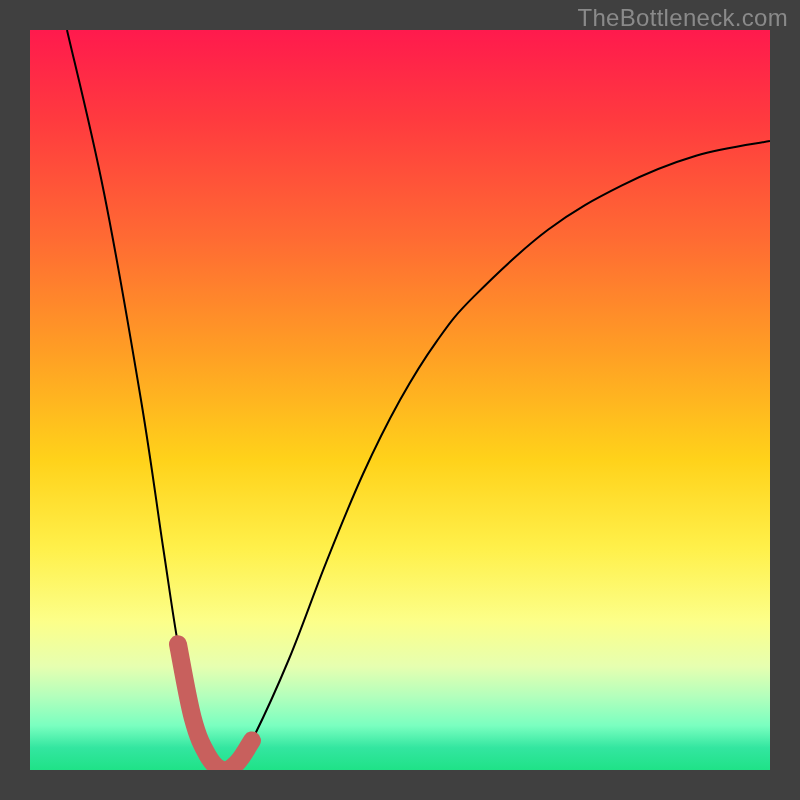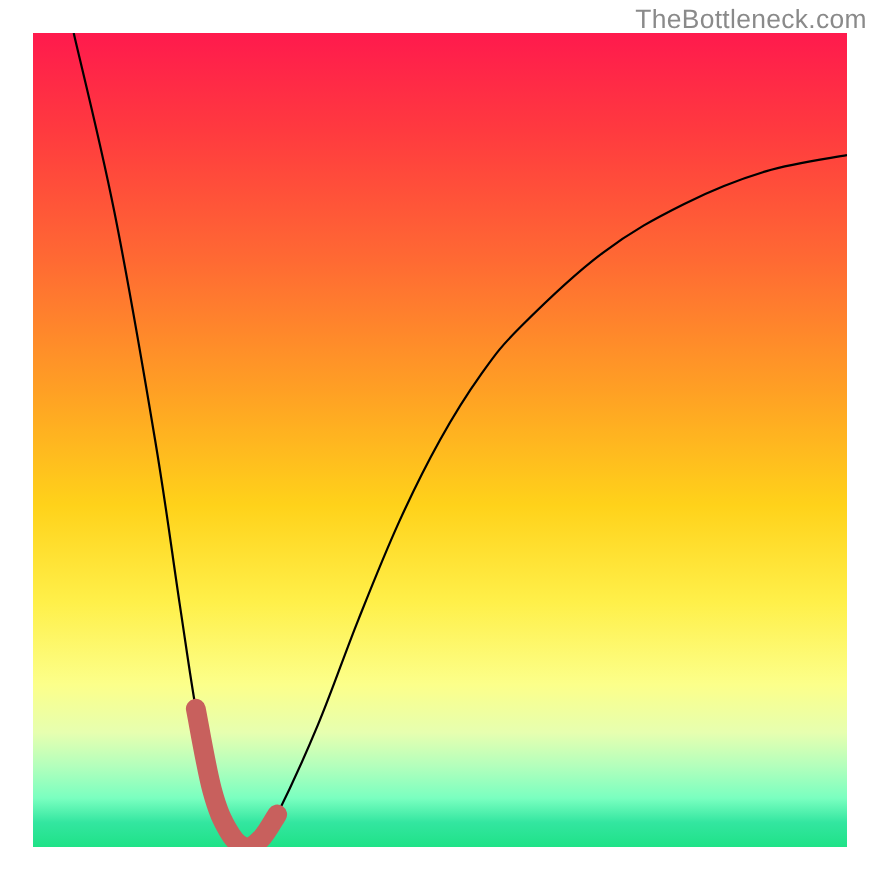--- a/index.html
+++ b/index.html
@@ -9,21 +9,21 @@
     height: 800px;
     background: #000;
     overflow: hidden;
   }
   .frame {
     position: absolute;
     top: 0;
     left: 0;
     width: 800px;
     height: 800px;
-    background: #ffffff;
+    background: #404040;
   }
   .plot-area {
     position: absolute;
     top: 30px;
     left: 30px;
     width: 740px;
     height: 740px;
     background: linear-gradient(to bottom,
       #ff1a4d 0%,
       #ff3a3f 12%,

